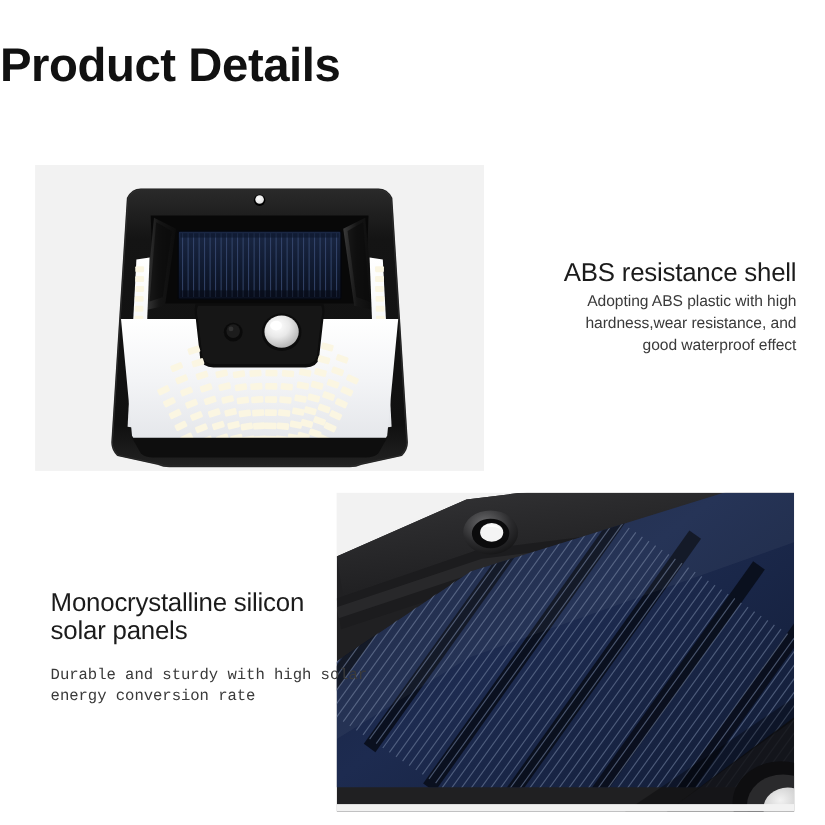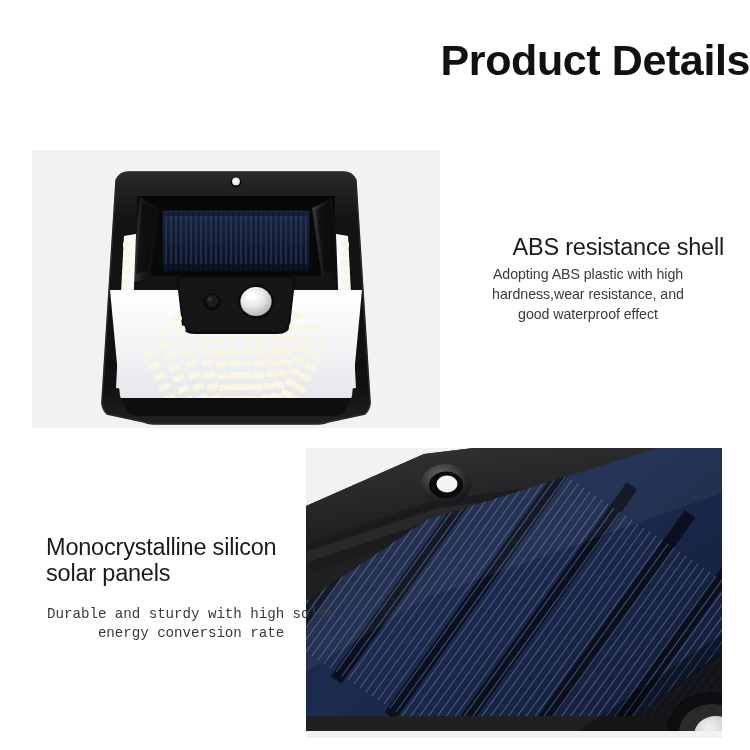--- a/index.html
+++ b/index.html
@@ -15,21 +15,21 @@
     font-family: "Liberation Sans", sans-serif;
     -webkit-font-smoothing: antialiased;
   }
 
   
   .page-title {
     position: absolute;
     left: 0;
     top: 38px;
     width: 750px;
-    text-align: right;
+    text-align: left;
     font-size: 43px;
     font-weight: bold;
     letter-spacing: -0.4px;
     color: #111111;
     line-height: 1.05;
   }
 
   
   .photo-panel {
     position: absolute;
@@ -78,21 +78,20 @@
     white-space: pre-line;
   }
   .feat-body {
     font-size: 14.2px;
     font-weight: 400;
     color: #3a3a3a;
     line-height: 1.38;
     letter-spacing: -0.05px;
     margin: 5px 0 0 0;
     white-space: pre-line;
-    text-align: center;
   }
   #block-solar .feat-body { margin-top: 18px; font-family: Liberation Mono, monospace; }
 </style>
 </head>
 <body>
 
 <div class="page-title">Product Details</div>
 
 <div class="photo-panel" id="photo-lamp">
   <svg viewBox="0 0 408 278" preserveAspectRatio="xMidYMid slice">

